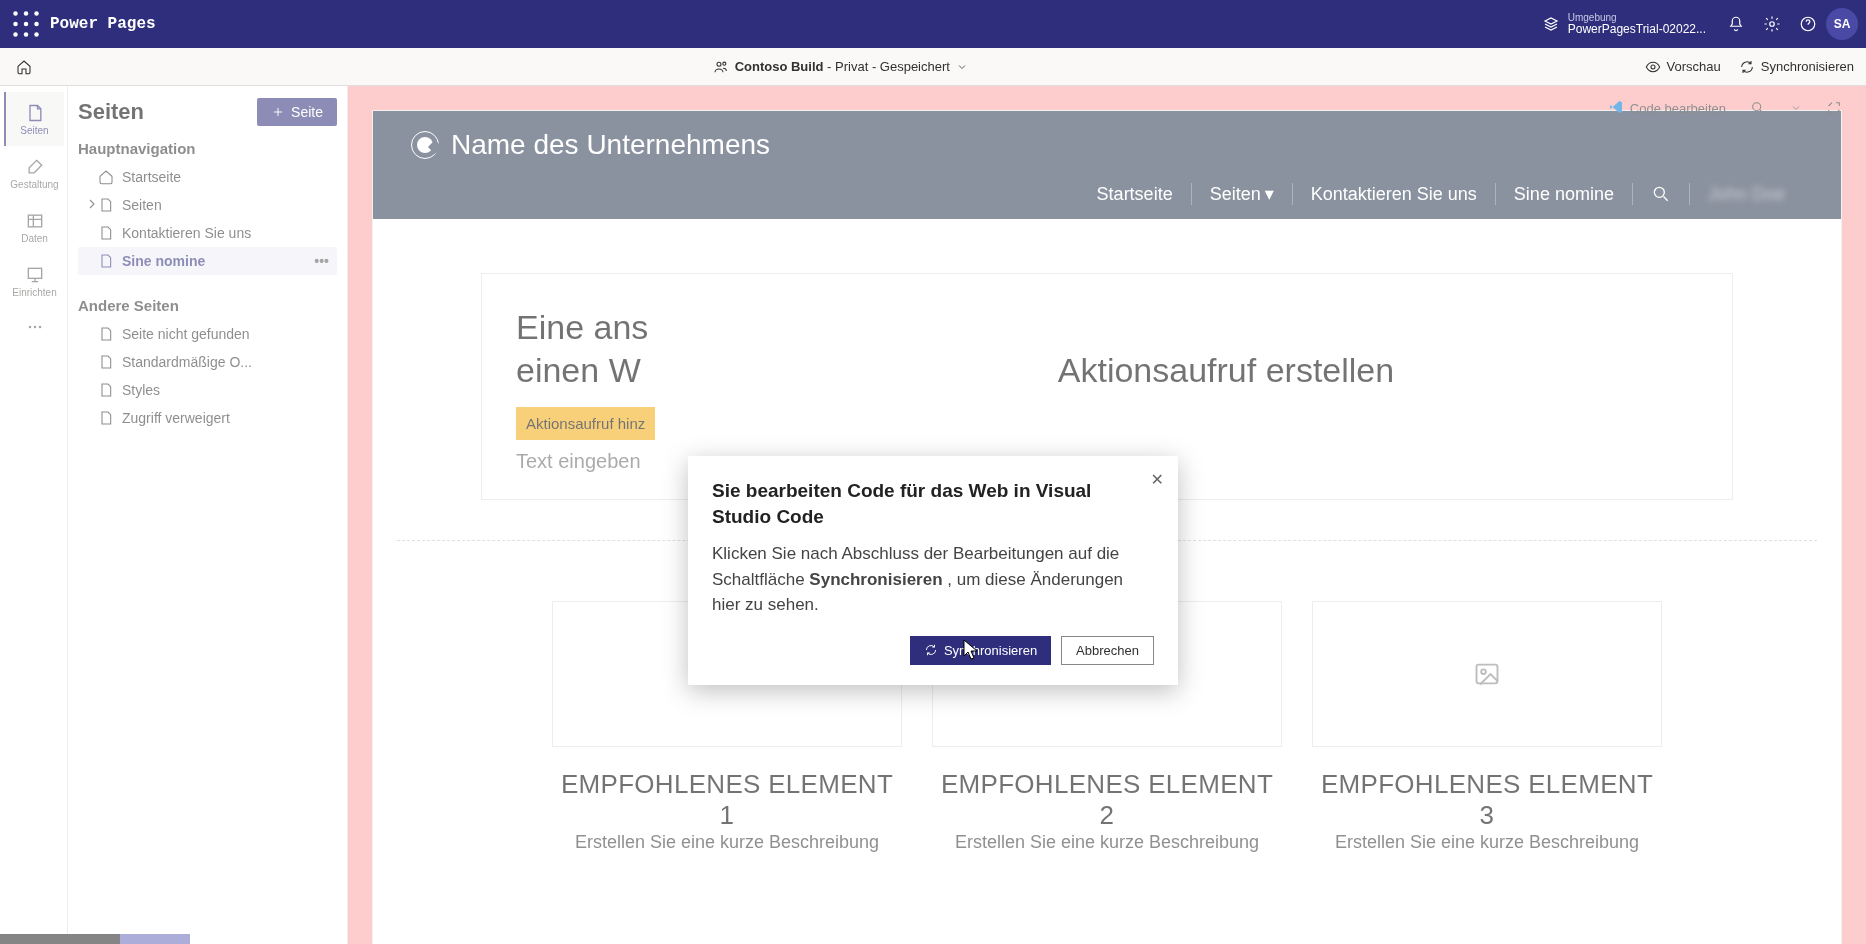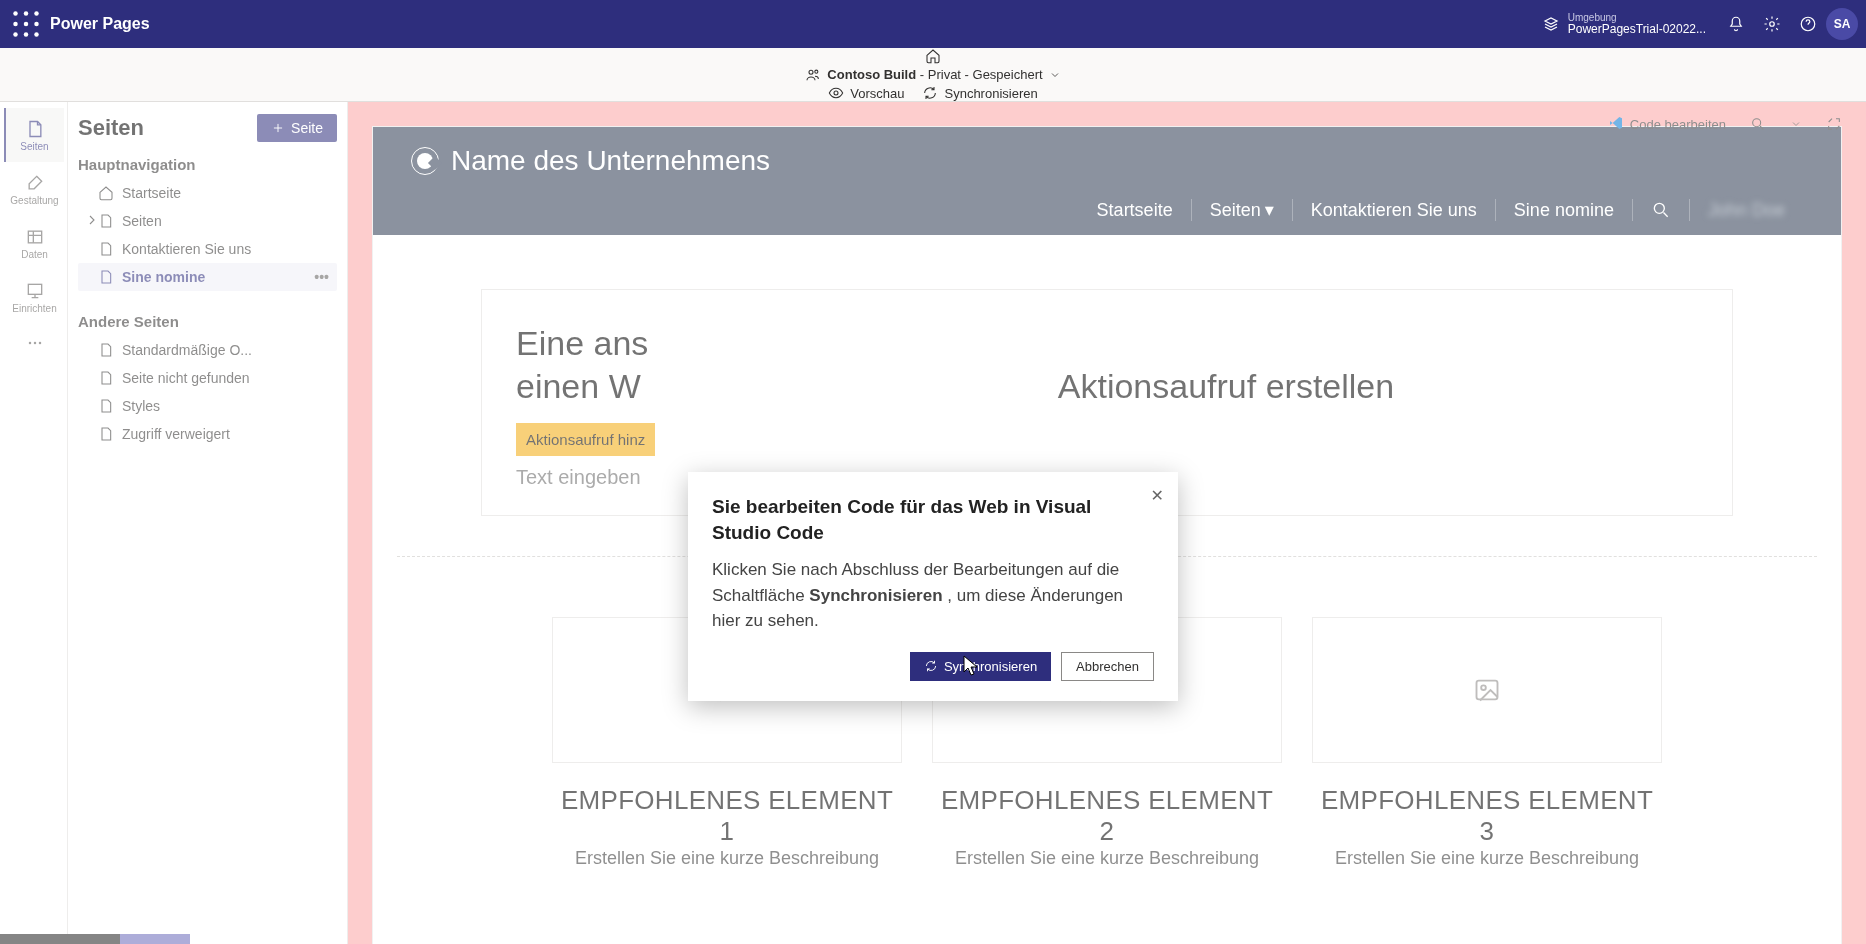--- a/index.html
+++ b/index.html
@@ -1,30 +1,30 @@
 <!DOCTYPE html>
 <html><head>
 <meta charset="utf-8">
 <style>
 * { margin: 0; padding: 0; box-sizing: border-box; font-family: "Segoe UI", sans-serif; }
 html, body { width: 1866px; height: 944px; overflow: hidden; background: #f3f2f1; }
 
 
 .appbar { height: 48px; background: #2e2e7d; color: #fff; display: flex; align-items: center; padding: 0 8px; }
 .waffle { width: 32px; height: 32px; display: flex; align-items: center; justify-content: center; cursor: pointer; }
-.appbar .title { font-size: 16px; font-weight: 600; margin-left: 6px; }
+.appbar .title { font-size: 16px; font-weight: 600; margin-left: 6px; font-family: Liberation Mono, monospace; }
 .appbar .spacer { flex: 1; }
 .env { display: flex; align-items: center; gap: 8px; margin-right: 12px; }
 .env-text { line-height: 1.1; font-size: 12px; }
 .env-text .l1 { font-size: 10px; color: #c8c8e4; }
 .iconbtn { width: 36px; height: 36px; display: flex; align-items: center; justify-content: center; border-radius: 2px; cursor: pointer; }
 .avatar { width: 32px; height: 32px; border-radius: 50%; background: #4a4aa6; color: #fff; font-size: 12px; display: flex; align-items: center; justify-content: center; font-weight: 600; }
 
 
-.contextbar { height: 54px; background: #faf9f8; border-bottom: 1px solid #e1dfdd; display: flex; align-items: center; padding: 0 12px; font-size: 13px; color: #323130; flex-direction: column; }
+.contextbar { height: 38px; background: #faf9f8; border-bottom: 1px solid #e1dfdd; display: flex; align-items: center; padding: 0 12px; font-size: 13px; color: #323130; }
 .contextbar .home-icon { width: 24px; display:flex; justify-content:center; }
 .contextbar .center { flex:1; display:flex; justify-content:center; align-items:center; gap:6px; }
 .contextbar .right { display:flex; align-items:center; gap:18px; }
 .link { color:#323130; display:flex; align-items:center; gap:6px; cursor:pointer;justify-content:space-between; }
 .link svg { width:16px; height:16px; }
 
 
 .body { display:flex; height: calc(944px - 48px - 38px); position:relative; }
 .rail { width:68px; background:#fff; border-right:1px solid #e1dfdd; display:flex; flex-direction:column; align-items:center; padding-top:6px; }
 .rail-item { width:60px; height:54px; display:flex; flex-direction:column; align-items:center; justify-content:center; font-size:10px; color:#605e5c; cursor:pointer; border-left:2px solid transparent; }
@@ -253,27 +253,27 @@
         </svg>
       <span>Sine nomine</span>
       <span class="more">•••</span>
     </div>
 
     <div class="section-label" style="margin-top:22px">Andere Seiten</div>
     <div class="tree-item">
       <svg viewBox="0 0 24 24">
           <path d="M6 3h9l4 4v14H6z"></path>
         </svg>
+      <span>Seite nicht gefunden</span>
+    </div>
+    <div class="tree-item">
+      <svg viewBox="0 0 24 24">
+          <path d="M6 3h9l4 4v14H6z"></path>
+        </svg>
       <span>Standardmäßige O...</span>
-    </div>
-    <div class="tree-item">
-      <svg viewBox="0 0 24 24">
-          <path d="M6 3h9l4 4v14H6z"></path>
-        </svg>
-      <span>Seite nicht gefunden</span>
     </div>
     <div class="tree-item">
       <svg viewBox="0 0 24 24">
           <path d="M6 3h9l4 4v14H6z"></path>
         </svg>
       <span>Styles</span>
     </div>
     <div class="tree-item">
       <svg viewBox="0 0 24 24">
           <path d="M6 3h9l4 4v14H6z"></path>

